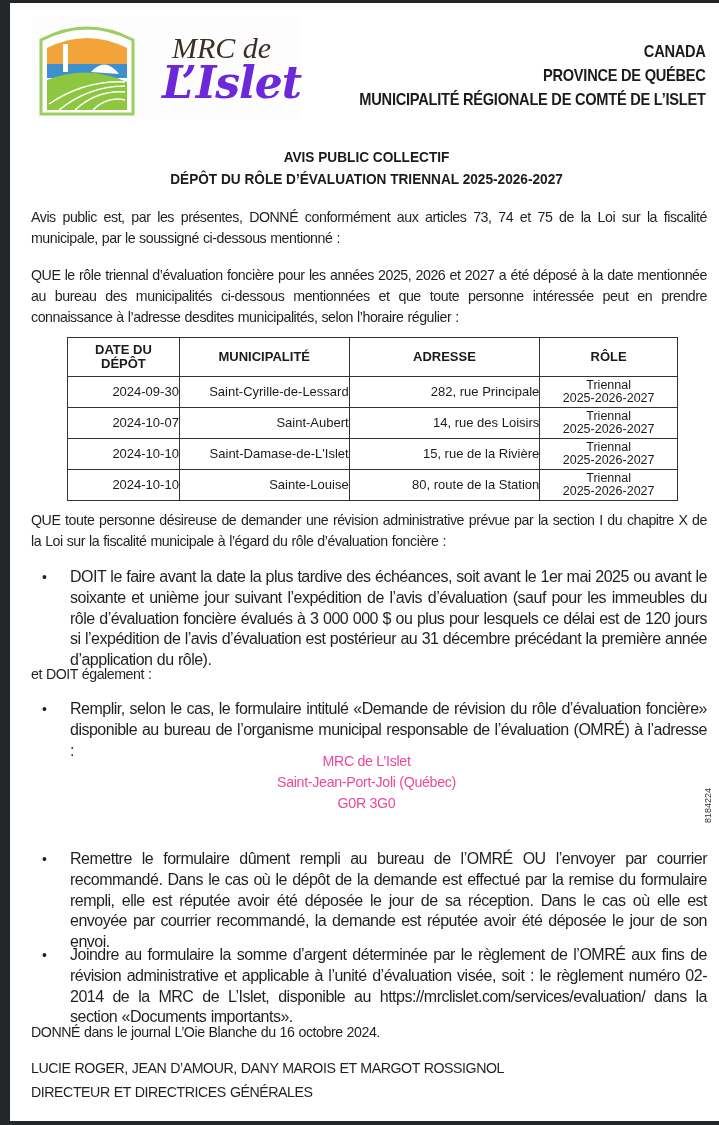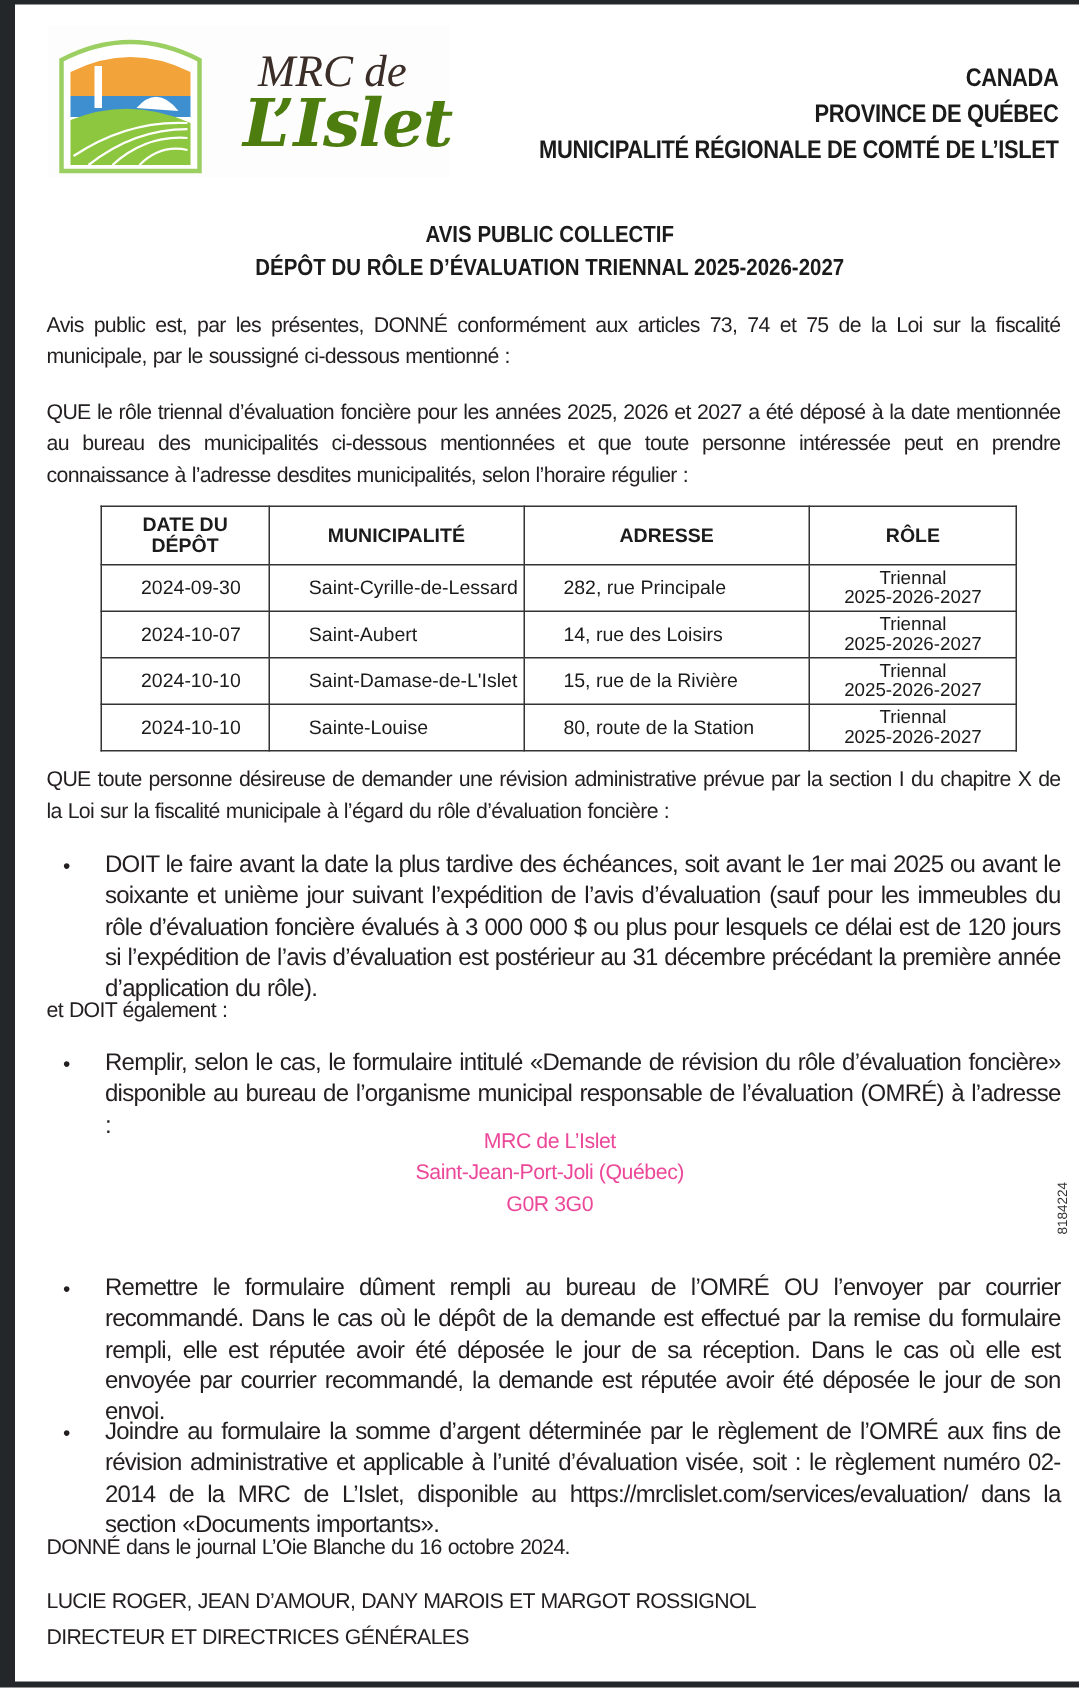--- a/index.html
+++ b/index.html
@@ -11,39 +11,39 @@
   }
   .page {
     position: absolute; left: 10px; top: 3px; width: 713px; height: 1118px;
     background: #ffffff; overflow: hidden;
   }
 
   
   .logo { position: absolute; left: 22px; top: 14px; width: 268px; height: 102px; background: #fdfdfd; }
   .logo svg { position: absolute; left: 3px; top: 3px; }
   .logo-mrc { position: absolute; left: 140px; top: 14px; font-family: "Liberation Serif", serif; font-style: italic; font-size: 30px; color: #3b2d27; }
-  .logo-islet { position: absolute; left: 130px; top: 40px; font-family: "DejaVu Serif", serif; font-style: italic; font-weight: bold; font-size: 44px; color: #4d7c0f; letter-spacing: -1px; }
+  .logo-islet { position: absolute; left: 130px; top: 40px; font-family: "DejaVu Serif", serif; font-style: italic; font-weight: bold; font-size: 44px; color: #6d28d9; letter-spacing: -1px; }
 
   .gov { position: absolute; right: 17px; top: 37px; text-align: right; font-family: "Liberation Sans", sans-serif; font-weight: bold; font-size: 17px; line-height: 24px; color: #1b1b1b; letter-spacing: -0.3px; }
   .gov div { transform: scaleX(0.86); transform-origin: right center; white-space: nowrap; }
 
   .titles { position: absolute; left: 0; width: 713px; top: 143px; text-align: center; font-family: "Liberation Sans", sans-serif; font-weight: bold; font-size: 15.5px; line-height: 22px; color: #1b1b1b; }
   .titles div { transform: scaleX(0.88); white-space: nowrap; }
 
   .txt { position: absolute; left: 21px; width: 676px; font-family: "Liberation Sans", sans-serif; font-size: 14.2px; line-height: 20.8px; color: #231f20; text-align: justify; letter-spacing: -0.45px; word-spacing: 0.5px; }
   .bullet-row { position: absolute; left: 21px; width: 676px; }
   .bullet-dot { position: absolute; left: 11px; top: 0; font-size: 14px; line-height: 20.8px; }
   .bullet-text { position: absolute; left: 39px; width: 637px; font-family: "Liberation Sans", sans-serif; font-size: 16px; line-height: 20.8px; text-align: justify; letter-spacing: -0.5px; word-spacing: 0.4px; color: #231f20; }
 
   
   table.roll { position: absolute; left: 57px; top: 334px; width: 611px; border-collapse: collapse; font-family: "Liberation Sans", sans-serif; color: #1b1b1b; }
   table.roll th, table.roll td { border: 1.6px solid #333; padding: 0; }
   table.roll th { height: 38px; font-weight: bold; font-size: 13px; line-height: 14px; text-align: center; }
   table.roll td { height: 30px; font-size: 13px; line-height: 14px; }
-  table.roll td.l { padding-left: 26px; }
+  table.roll td.l { padding-left: 10px; text-align: right; }
   table.roll td.c { text-align: center; font-size: 12.5px; line-height: 13.5px; }
 
   .addr { position: absolute; left: 0; width: 713px; top: 748px; text-align: center; font-family: "Liberation Sans", sans-serif; font-size: 14.2px; line-height: 20.8px; color: #ec4899; letter-spacing: -0.3px; }
 
   .code { position: absolute; left: 693px; top: 820px; font-family: "Liberation Sans", sans-serif; font-size: 9px; color: #333; transform: rotate(-90deg); transform-origin: left top; }
 </style>
 </head>
 <body>
 
 <div class="page">

